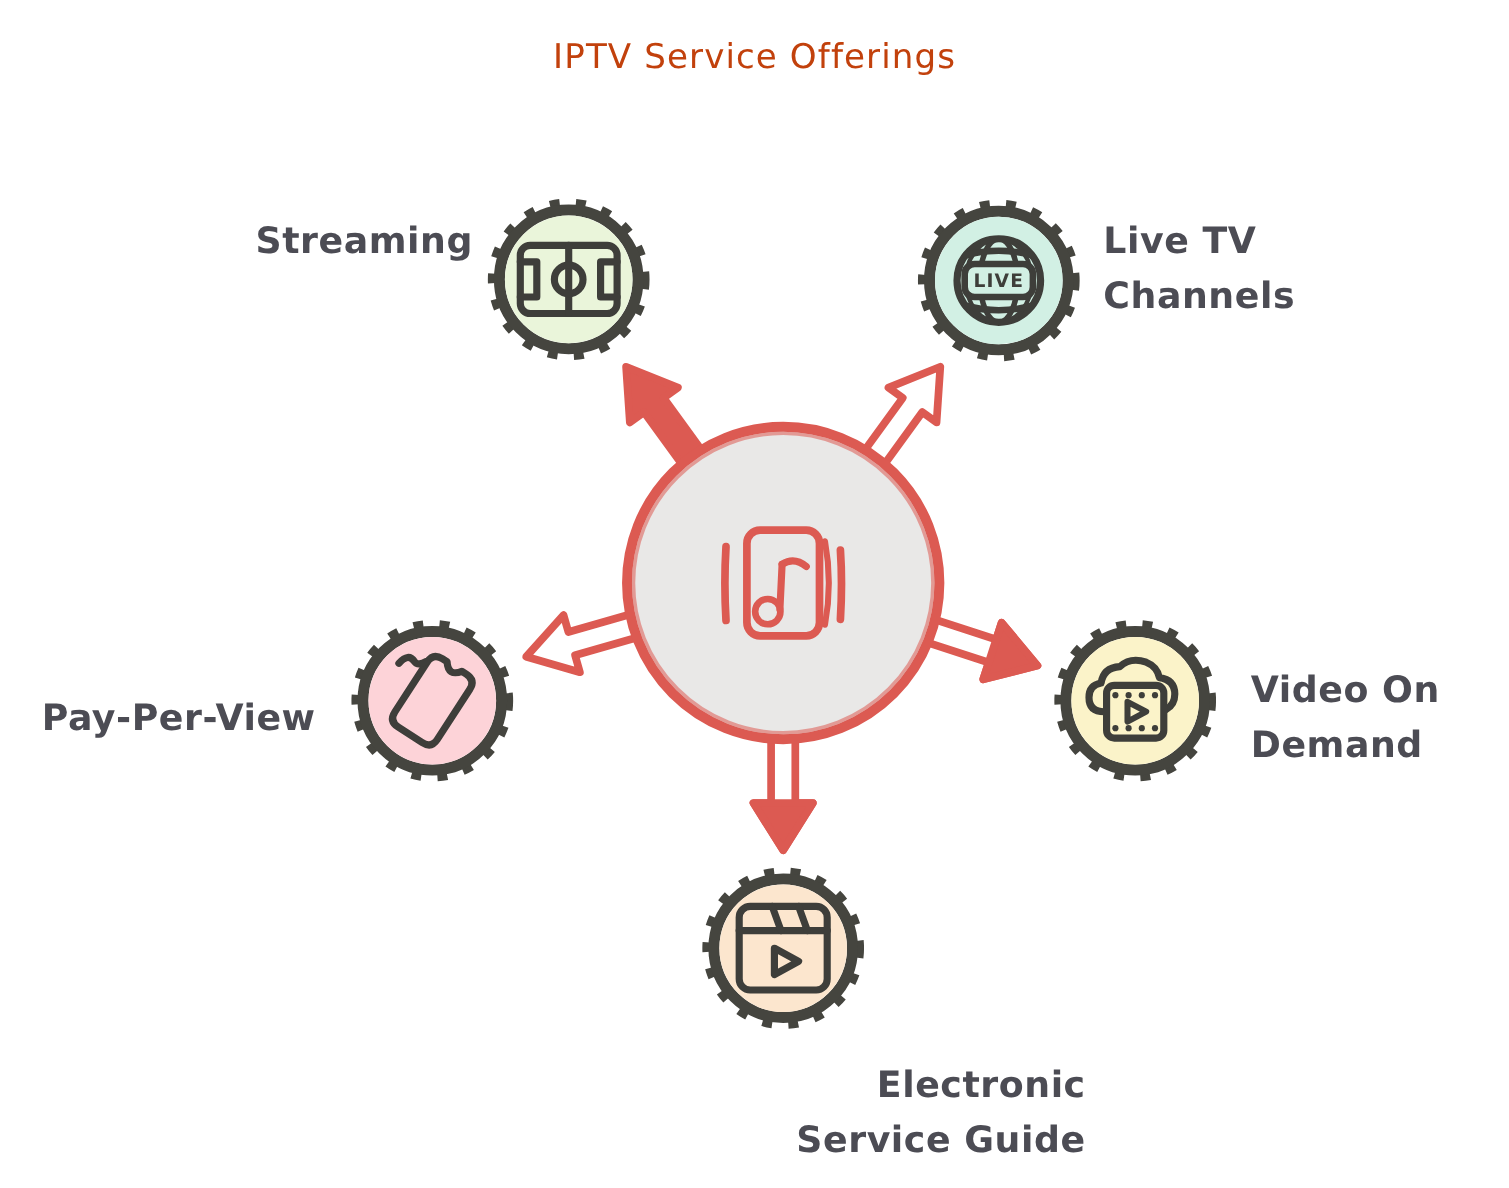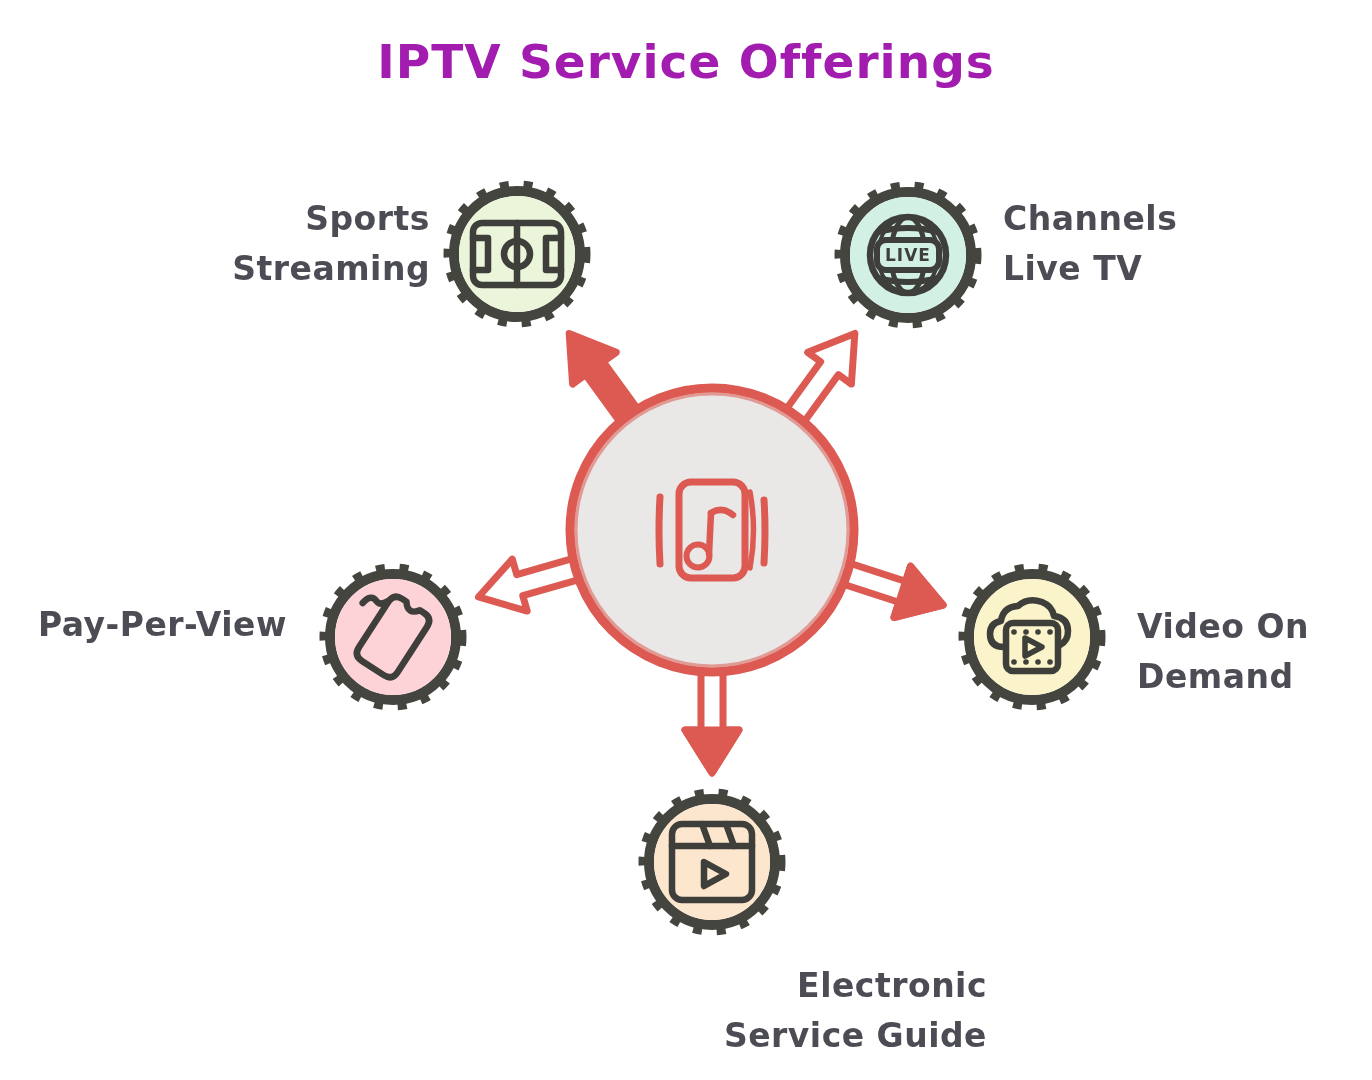--- a/index.html
+++ b/index.html
@@ -2,29 +2,29 @@
 <html><head>
 <meta charset="utf-8">
 <style>
   html,body{margin:0;padding:0;background:#ffffff;}
   #canvas{
     position:relative;width:1372px;height:1080px;background:#ffffff;overflow:hidden;
     font-family:"DejaVu Sans","Liberation Sans",sans-serif;
   }
   .title{
     position:absolute;left:0;top:34px;width:100%;text-align:center;
-    font-size:47px;font-weight:bold;letter-spacing:1px;color:#a21caf;
+    font-size:31px;font-weight:normal;letter-spacing:1px;color:#c2410c;
   }
   .node-label{
     position:absolute;font-size:33px;font-weight:bold;color:#4c4c54;
     line-height:50px;letter-spacing:.5px;
   }
   .lbl-sports{left:100px;top:194px;width:330px;text-align:right;}
   .lbl-live{left:1003px;top:194px;width:340px;text-align:left;}
-  .lbl-ppv{left:0px;top:600px;width:287px;text-align:right;}
+  .lbl-ppv{left:0px;top:628px;width:287px;text-align:right;}
   .lbl-vod{left:1137px;top:602px;width:240px;text-align:left;}
   .lbl-epg{left:437px;top:961px;width:550px;text-align:right;}
   .node-svg{position:absolute;width:170px;height:170px;}
   .svg-sports{left:432px;top:169px;}
   .svg-live{left:823px;top:170px;}
   .svg-ppv{left:308px;top:552px;}
   .svg-vod{left:947px;top:552px;}
   .svg-epg{left:627px;top:777px;}
   #hub-layer{position:absolute;left:0;top:0;width:1372px;height:1080px;}
   .ink{stroke:#3e3e3a;fill:none;stroke-linecap:round;stroke-linejoin:round;}
@@ -85,41 +85,40 @@
     <circle r="58" fill="#eaf5da"></circle>
     <g class="ink" stroke-width="6.5">
       <rect x="-44" y="-31" width="88" height="62" rx="9"></rect>
       <path d="M 0 -31 L 0 31"></path>
       <circle r="13"></circle>
       <path d="M -44 -16 L -29 -16 L -29 16 L -44 16"></path>
       <path d="M 44 -16 L 29 -16 L 29 16 L 44 16"></path>
     </g>
   </svg>
   <div class="node-label lbl-sports">
-    <div>Sports</div>
     <div>Streaming</div>
   </div>
 
   <svg class="node-svg svg-live" viewBox="-85 -85 170 170">
     <circle r="70" fill="none" stroke="#45453f" stroke-width="7" stroke-dasharray="9 15"></circle>
     <circle r="63" fill="none" stroke="#45453f" stroke-width="10"></circle>
     <circle r="58" fill="#d2f0e4"></circle>
     <g class="ink" stroke-width="6">
       <circle r="38" stroke-width="6.5"></circle>
       <ellipse rx="17" ry="38" stroke-width="5"></ellipse>
       <ellipse rx="30" ry="38" stroke-width="4"></ellipse>
       <path d="M -30 -23 Q 0 -31 30 -23"></path>
       <path d="M -30 23 Q 0 31 30 23"></path>
       <rect x="-31" y="-15" width="62" height="30" rx="9" stroke-width="6" fill="#d2f0e4"></rect>
       <text x="0" y="6" text-anchor="middle" class="globe-badge-text" stroke="none">LIVE</text>
     </g>
   </svg>
   <div class="node-label lbl-live">
+    <div>Live TV</div>
     <div>Channels</div>
-    <div>Live TV</div>
   </div>
 
   <svg class="node-svg svg-ppv" viewBox="-85 -85 170 170">
     <circle r="70" fill="none" stroke="#45453f" stroke-width="7" stroke-dasharray="9 15"></circle>
     <circle r="63" fill="none" stroke="#45453f" stroke-width="10"></circle>
     <circle r="58" fill="#fdd3d8"></circle>
     <g class="ink" stroke-width="6.5" transform="rotate(33)">
       <path d="M -23 27 Q -23 37 -13 37 L 13 37 Q 23 37 23 27 L 23 -27 Q 23 -37 13 -37 L 8 -37 Q 0 -26 -8 -37 L -13 -37 Q -23 -37 -23 -27 Z"></path>
       <path d="M -44 -12 Q -42 -25 -33 -21 Q -28 -19 -24 -27"></path>
     </g>

